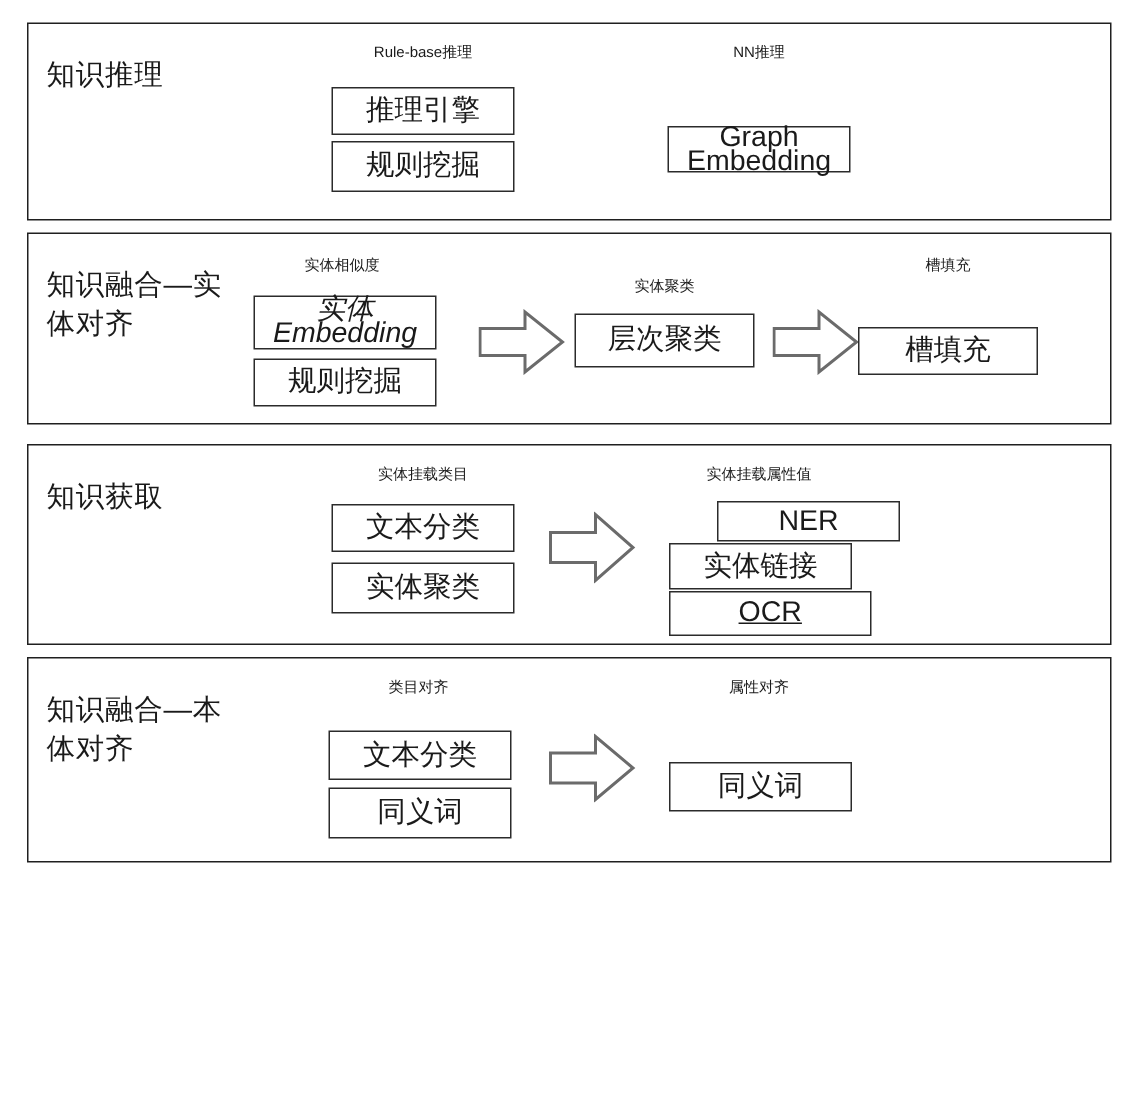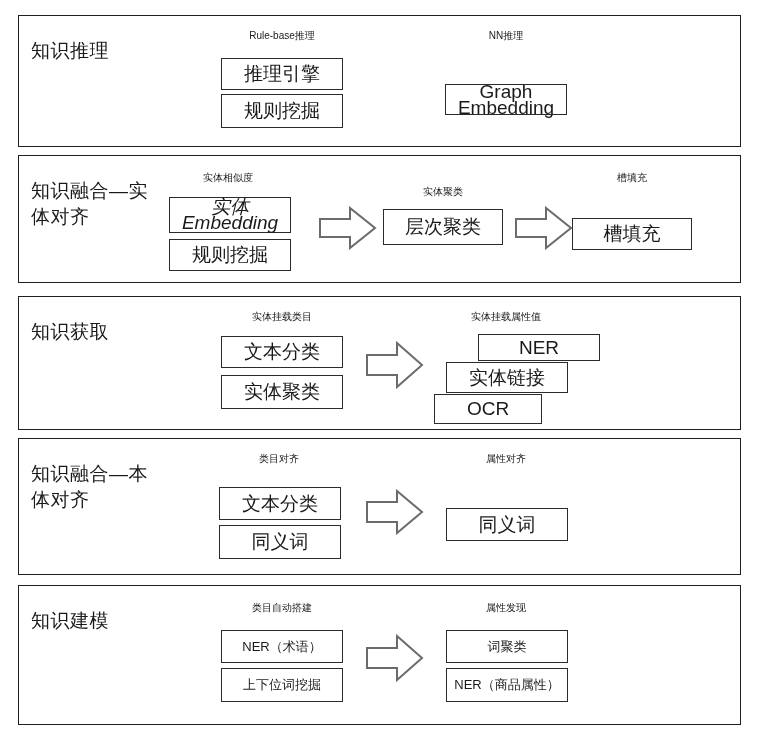--- a/index.html
+++ b/index.html
@@ -131,21 +131,21 @@
     <div class="node" style="left:202px; top:78px; width:122px; height:34px;">实体聚类</div>
 
     <div class="arrow" style="left:347px; top:44px;">
       <svg width="58" height="48" viewBox="0 0 58 48">
         <polygon points="1,14 31,14 31,2 56,24 31,46 31,34 1,34" fill="#ffffff" stroke="#6b6b6b" stroke-width="2"></polygon>
       </svg>
     </div>
 
     <div class="node" style="left:427px; top:37px; width:122px; height:27px;margin-left:32px;">NER</div>
     <div class="node" style="left:427px; top:65px; width:122px; height:31px;">实体链接</div>
-    <div class="node" style="left:415px; top:97px; width:108px; height:30px;">OCR</div>
+    <div class="node" style="left:427px; top:97px; width:135px; height:30px;text-decoration:underline;">OCR</div>
   </div>
 
   <div class="section" style="top:438px; height:137px;">
     <div class="section-title">知识融合—本
 体对齐</div>
 
     <div class="col-label" style="left:260px; top:12px;">类目对齐</div>
     <div class="col-label" style="left:487px; top:12px;">属性对齐</div>
 
     <div class="node" style="left:200px; top:48px; width:122px; height:33px;">文本分类</div>
@@ -153,32 +153,14 @@
 
     <div class="arrow" style="left:347px; top:50px;">
       <svg width="58" height="46" viewBox="0 0 58 46">
         <polygon points="1,13 31,13 31,2 56,23 31,44 31,33 1,33" fill="#ffffff" stroke="#6b6b6b" stroke-width="2"></polygon>
       </svg>
     </div>
 
     <div class="node" style="left:427px; top:69px; width:122px; height:33px;">同义词</div>
   </div>
 
-  <div class="section" style="top:585px; height:140px;">
-    <div class="section-title">知识建模</div>
-
-    <div class="col-label" style="left:263px; top:14px;">类目自动搭建</div>
-    <div class="col-label" style="left:487px; top:14px;">属性发现</div>
-
-    <div class="node small" style="left:202px; top:44px; width:122px; height:33px;">NER（术语）</div>
-    <div class="node small" style="left:202px; top:82px; width:122px; height:34px;">上下位词挖掘</div>
-
-    <div class="arrow" style="left:347px; top:48px;">
-      <svg width="58" height="48" viewBox="0 0 58 48">
-        <polygon points="1,14 31,14 31,2 56,24 31,46 31,34 1,34" fill="#ffffff" stroke="#6b6b6b" stroke-width="2"></polygon>
-      </svg>
-    </div>
-
-    <div class="node small" style="left:427px; top:44px; width:122px; height:33px;">词聚类</div>
-    <div class="node small" style="left:427px; top:82px; width:122px; height:34px;">NER（商品属性）</div>
-  </div>
 
 </div>
 
 </body></html>

